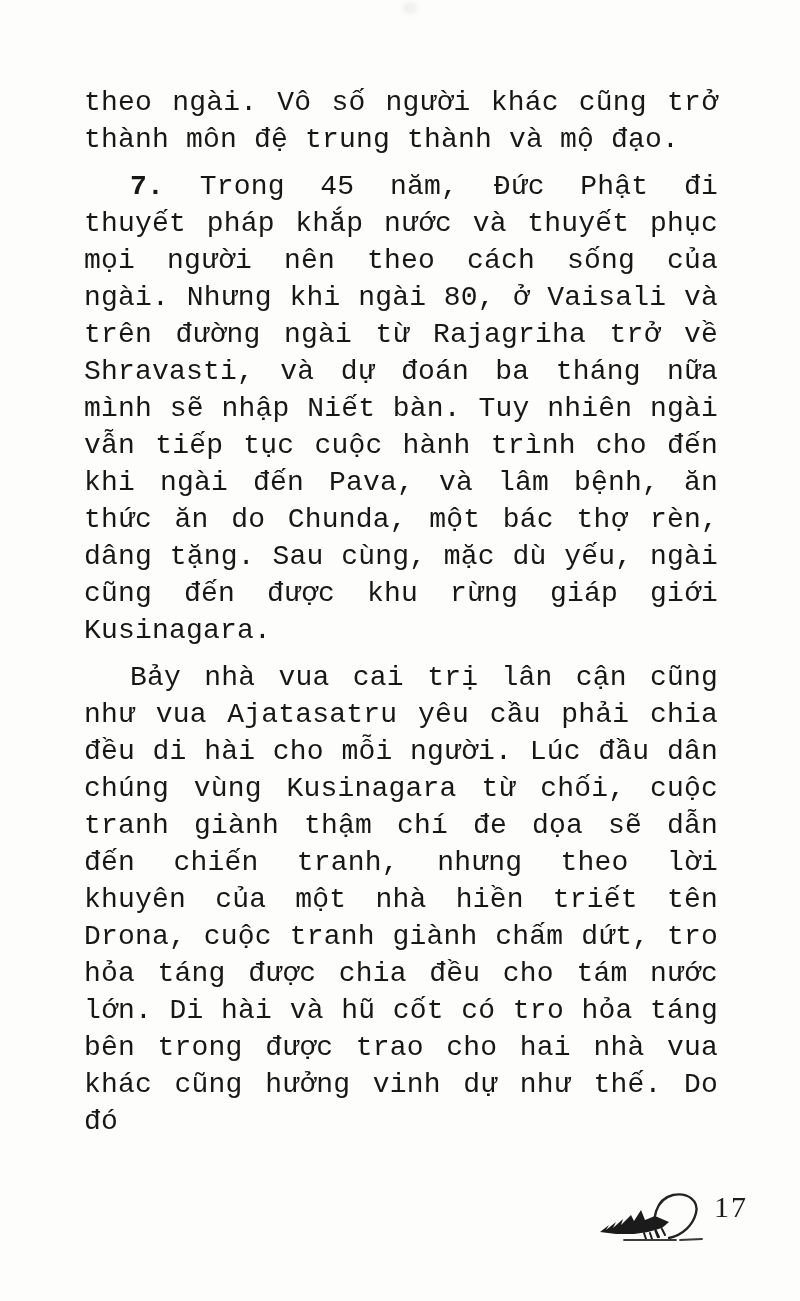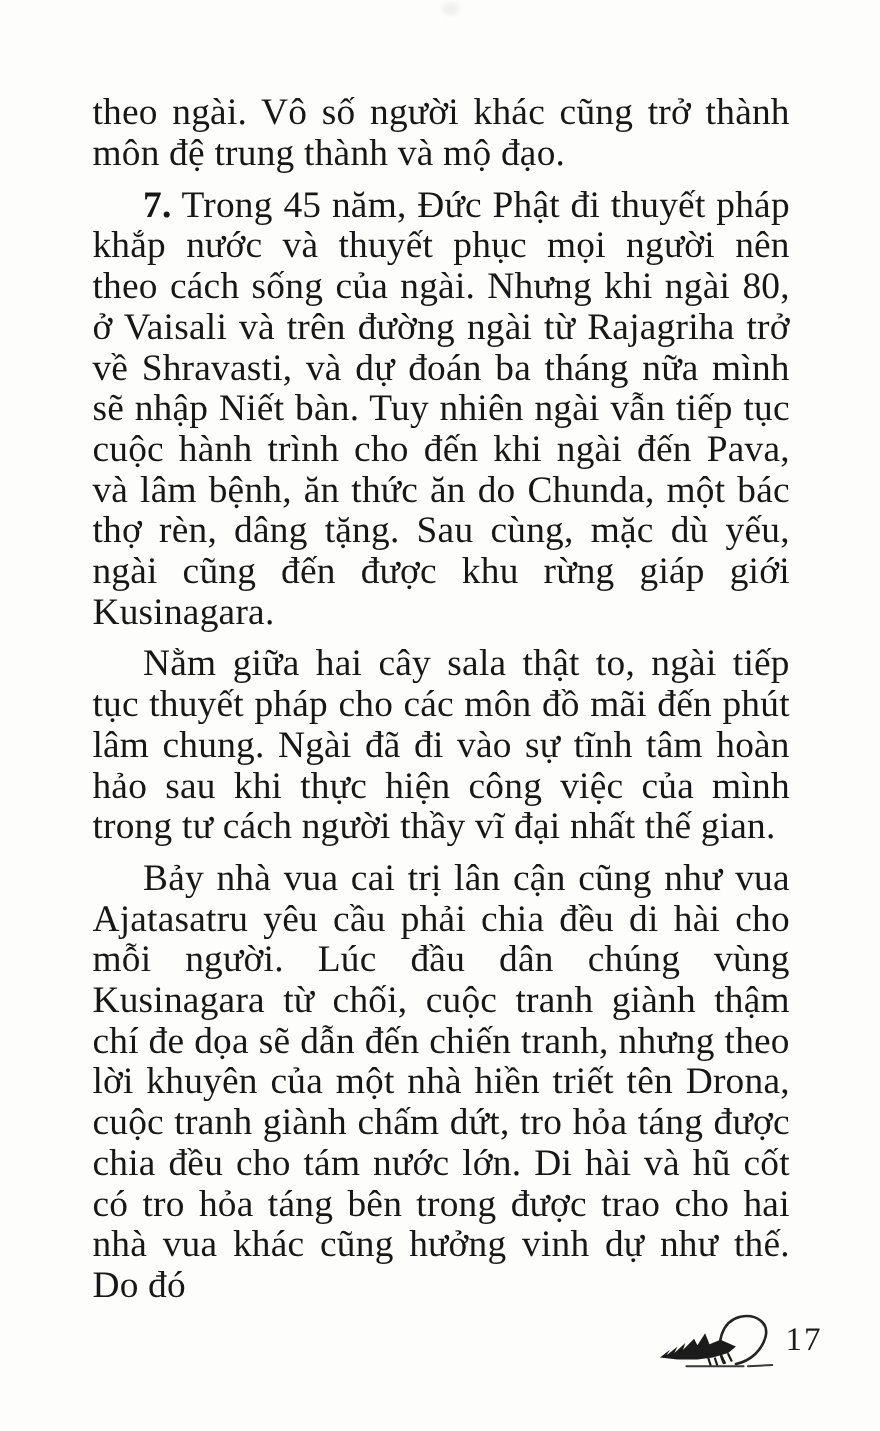--- a/index.html
+++ b/index.html
@@ -27,42 +27,43 @@
     background: #9a9a9a;
     opacity: 0.12;
     border-radius: 50%;
     filter: blur(2px);
   }
   .text-block {
     position: absolute;
     left: 84px;
     top: 84px;
     width: 634px;
-    font-size: 34px;
+    font-size: 28px;
     line-height: 37px;
     text-align: justify;
     letter-spacing: 0.2px;
+    font-family: Liberation Mono, monospace;
   }
   .para {
     margin: 0 0 10px 0;
   }
   .para.indent {
     text-indent: 46px;
   }
   .pnum {
     font-weight: 700;
   }
   .footer {
     position: absolute;
     left: 598px;
     top: 1190px;
     width: 160px;
     height: 56px;
     display: flex;
-    align-items: center;
+    align-items: flex-start;
   }
   .ornament {
     width: 112px;
     height: 52px;
     display: block;
   }
   .page-number {
     font-size: 30px;
     line-height: 34px;
     color: #1c1c1c;
@@ -76,21 +77,20 @@
 <div class="page">
 
   <div class="scan-smudge"></div>
 
   <main class="text-block">
 
     <p class="para"><span>theo ngài. Vô số người khác cũng trở thành môn đệ trung thành và mộ đạo.</span></p>
 
     <p class="para indent"><b class="pnum">7.</b> <span>Trong 45 năm, Đức Phật đi thuyết pháp khắp nước và thuyết phục mọi người nên theo cách sống của ngài. Nhưng khi ngài 80, ở Vaisali và trên đường ngài từ Rajagriha trở về Shravasti, và dự đoán ba tháng nữa mình sẽ nhập Niết bàn. Tuy nhiên ngài vẫn tiếp tục cuộc hành trình cho đến khi ngài đến Pava, và lâm bệnh, ăn thức ăn do Chunda, một bác thợ rèn, dâng tặng. Sau cùng, mặc dù yếu, ngài cũng đến được khu rừng giáp giới Kusinagara.</span></p>
 
-    <p class="para indent"><span>Nằm giữa hai cây sala thật to, ngài tiếp tục thuyết pháp cho các môn đồ mãi đến phút lâm chung. Ngài đã đi vào sự tĩnh tâm hoàn hảo sau khi thực hiện công việc của mình trong tư cách người thầy vĩ đại nhất thế gian.</span></p>
 
 
     <p class="para indent"><span>Bảy nhà vua cai trị lân cận cũng như vua Ajatasatru yêu cầu phải chia đều di hài cho mỗi người. Lúc đầu dân chúng vùng Kusinagara từ chối, cuộc tranh giành thậm chí đe dọa sẽ dẫn đến chiến tranh, nhưng theo lời khuyên của một nhà hiền triết tên Drona, cuộc tranh giành chấm dứt, tro hỏa táng được chia đều cho tám nước lớn. Di hài và hũ cốt có tro hỏa táng bên trong được trao cho hai nhà vua khác cũng hưởng vinh dự như thế. Do đó</span></p>
 
   </main>
 
   <footer class="footer">
     <svg class="ornament" viewBox="0 0 112 52" xmlns="http://www.w3.org/2000/svg" aria-hidden="true">
 
       <path d="M60,47 C52,30 58,9 75,5 C90,2 101,11 98,23 C95,35 85,45 71,48" fill="none" stroke="#242424" stroke-width="2.4" stroke-linecap="round"></path>

